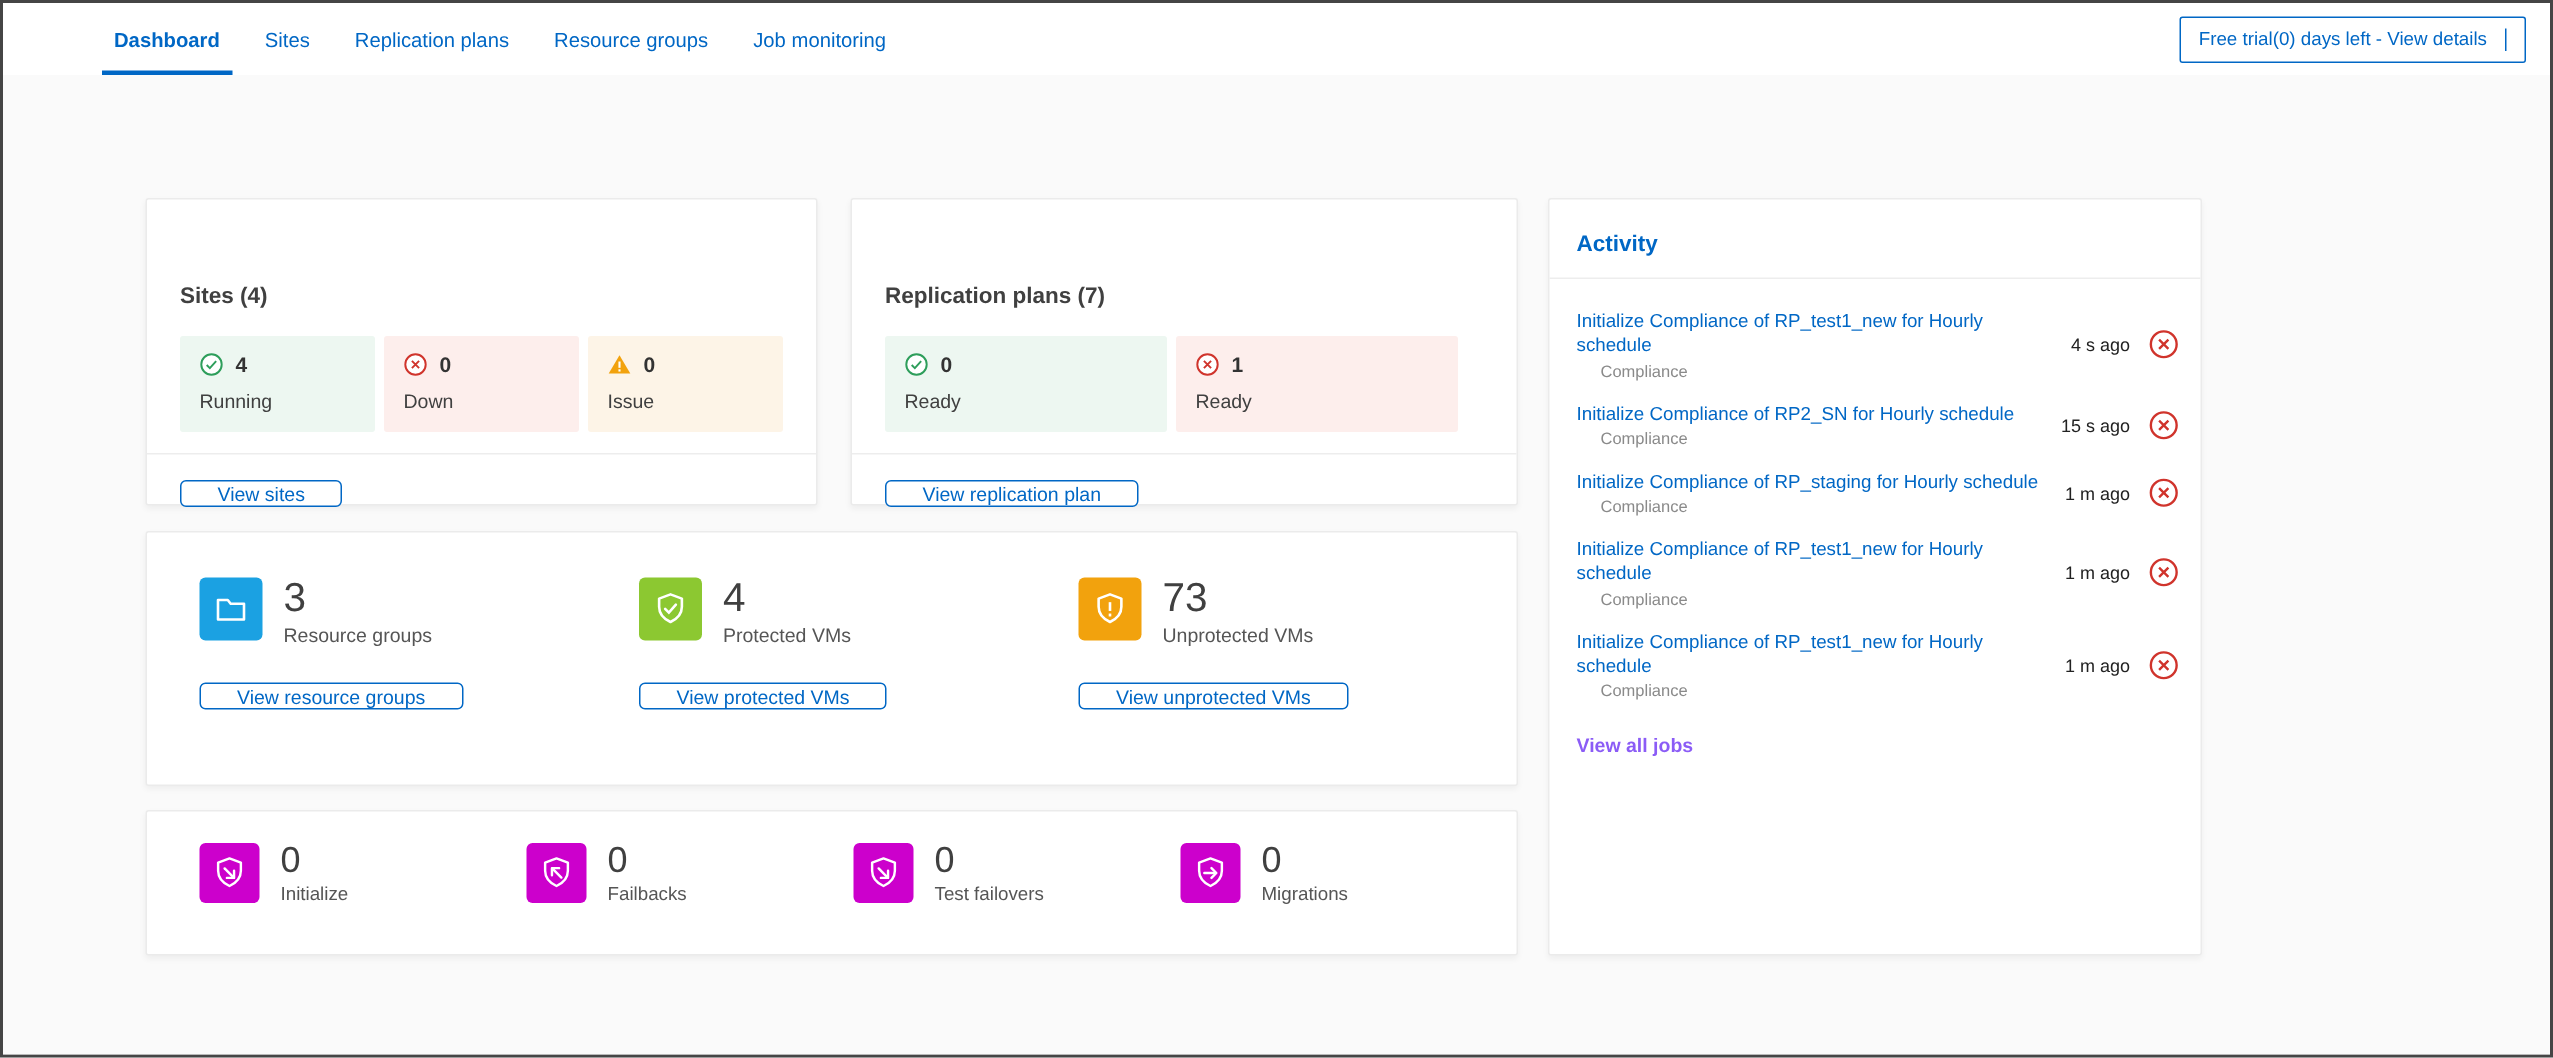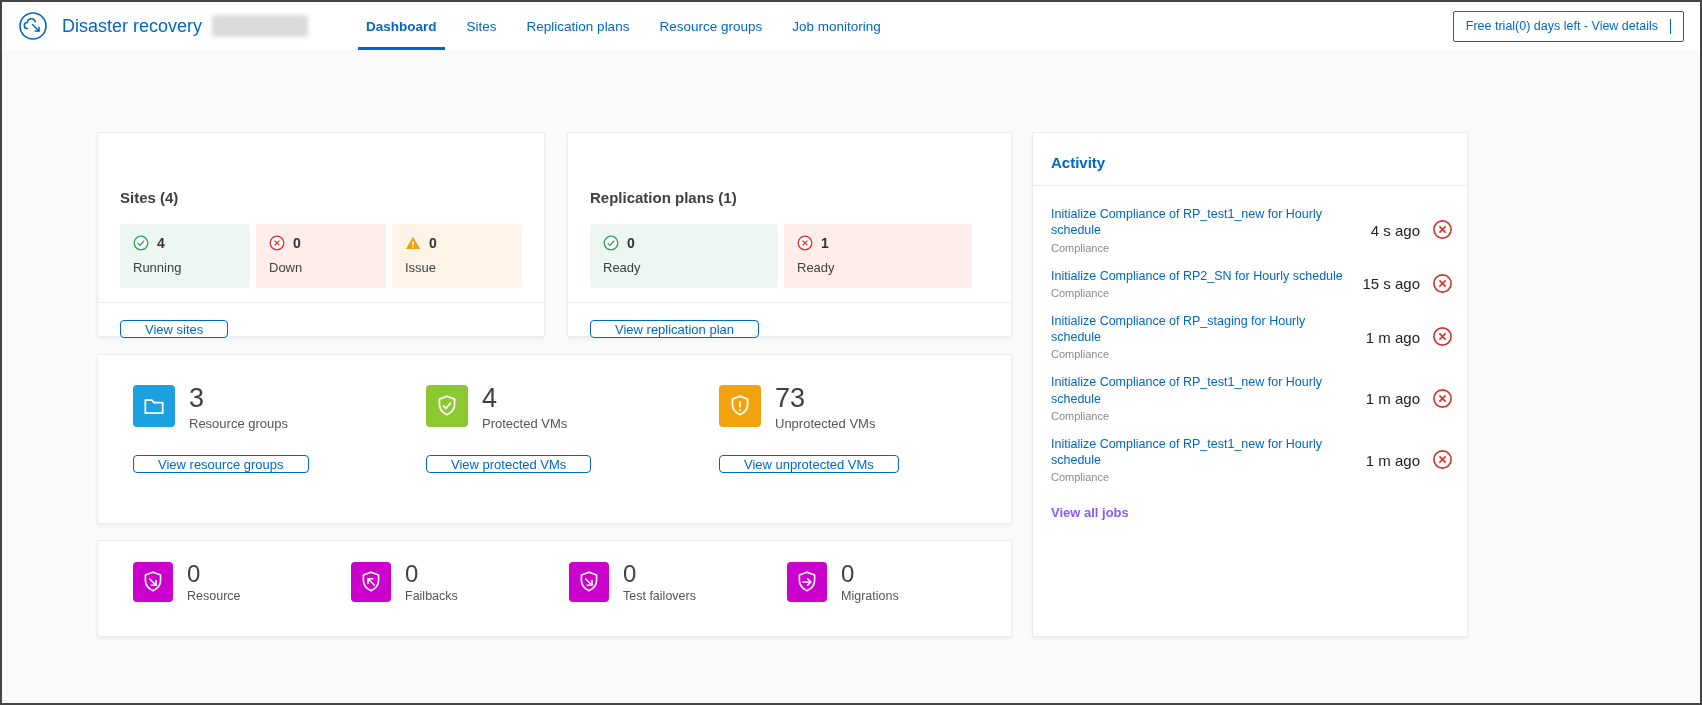--- a/index.html
+++ b/index.html
@@ -66,44 +66,32 @@
   .ops-card .count-label { font-size:12.5px; margin-top:3px; }
   
   .activity-card { left:1030px; top:82px; width:436px; height:505px; }
   .activity-head { padding:21px 18px 14px; }
   .activity-title { font-size:15px; font-weight:700; color:#0067C5; }
   .activity-sep { border:none; border-top:1px solid #ededed; }
   .activity-list { padding:20px 14px 0 18px; }
   .activity-item { display:flex; align-items:center; margin-bottom:14px; }
   .activity-text-wrap { flex:1; padding-right:14px; }
   .activity-link { color:#0067C5; font-size:12.5px; line-height:1.3; cursor:pointer; }
-  .activity-cat { color:#8a8a8a; font-size:11px; margin-top:3px; }
-  .activity-time { font-size:15px; color:#222; white-space:nowrap; margin-right:12px; padding-top:1px; }
+  .activity-cat { color:#8a8a8a; font-size:11px; margin-top:3px;margin-left:16px; }
+  .activity-time { font-size:12px; color:#222; white-space:nowrap; margin-right:12px; padding-top:1px; }
   .fail-icon { width:21px; height:21px; flex:none; }
   .view-all { display:inline-block; margin:8px 0 0 18px; color:#8b5cf6; font-size:13px; font-weight:700; cursor:pointer; }
   .ic { display:inline-flex; }
 </style>
 </head>
 <body>
 
 <div class="screen">
 
   <div class="header">
-    <div class="brand">
-      <span class="logo ic">
-        <svg viewBox="0 0 30 30">
-            <circle cx="15" cy="15" r="13" fill="none" stroke="#0067C5" stroke-width="1.6"></circle>
-            <path d="M9.5 17.5c-1.9 0-3.2-1.3-3.2-3.1 0-1.7 1.3-3 3-3 .3-2.1 2-3.6 4.1-3.6 1.9 0 3.4 1.2 3.9 2.9" fill="none" stroke="#0067C5" stroke-width="1.5" stroke-linecap="round"></path>
-            <path d="M14.5 13.5l6.5 6.5" stroke="#0067C5" stroke-width="1.5" stroke-linecap="round"></path>
-            <path d="M21 16.2V20h-3.8" fill="none" stroke="#0067C5" stroke-width="1.5" stroke-linecap="round" stroke-linejoin="round"></path>
-          </svg>
-      </span>
-      <span class="app-title">Disaster recovery</span>
-      <span class="redacted"></span>
-    </div>
 
     <nav class="tabs">
       <div class="tab active">
           <span>Dashboard</span>
         </div>
       <div class="tab">
           <span>Sites</span>
         </div>
       <div class="tab">
           <span>Replication plans</span>
@@ -163,21 +151,21 @@
             <span class="tile-count">0</span>
           </div>
           <div class="tile-label">Issue</div>
         </div>
       </div>
       <hr class="card-sep">
       <button class="btn-outline">View sites</button>
     </section>
 
     <section class="card status-card repl">
-      <div class="card-title">Replication plans (1)</div>
+      <div class="card-title">Replication plans (7)</div>
       <div class="tile-row">
         <div class="tile w-lg tile-ok">
           <div class="tile-top">
             <span class="ic">
                 <svg viewBox="0 0 16 16">
                   <circle cx="8" cy="8" r="6.8" fill="#fff" stroke="#2E9E5B" stroke-width="1.3"></circle>
                   <path d="M4.8 8.3l2.1 2.1 4.2-4.7" fill="none" stroke="#2E9E5B" stroke-width="1.3"></path>
                 </svg>
               </span>
             <span class="tile-count">0</span>
@@ -254,21 +242,21 @@
         <div class="count-row">
           <span class="sq-icon" style="background:#CC00CC;">
             <svg viewBox="0 0 24 24">
                 <path d="M12 3l7 2.6v5c0 4.4-2.9 7.5-7 9.4-4.1-1.9-7-5-7-9.4v-5z" fill="none" stroke="#fff" stroke-width="1.5" stroke-linejoin="round"></path>
                 <path d="M9 9.2l5.6 5.6" stroke="#fff" stroke-width="1.5" stroke-linecap="round"></path>
                 <path d="M14.8 10.6v4.4h-4.4" fill="none" stroke="#fff" stroke-width="1.5" stroke-linecap="round" stroke-linejoin="round"></path>
               </svg>
           </span>
           <div>
             <div class="big-count">0</div>
-            <div class="count-label">Resource</div>
+            <div class="count-label">Initialize</div>
           </div>
         </div>
       </div>
       <div class="ops-col">
         <div class="count-row">
           <span class="sq-icon" style="background:#CC00CC;">
             <svg viewBox="0 0 24 24">
                 <path d="M12 3l7 2.6v5c0 4.4-2.9 7.5-7 9.4-4.1-1.9-7-5-7-9.4v-5z" fill="none" stroke="#fff" stroke-width="1.5" stroke-linejoin="round"></path>
                 <path d="M15 14.8L9.4 9.2" stroke="#fff" stroke-width="1.5" stroke-linecap="round"></path>
                 <path d="M9.2 13.4V9h4.4" fill="none" stroke="#fff" stroke-width="1.5" stroke-linecap="round" stroke-linejoin="round"></path>

